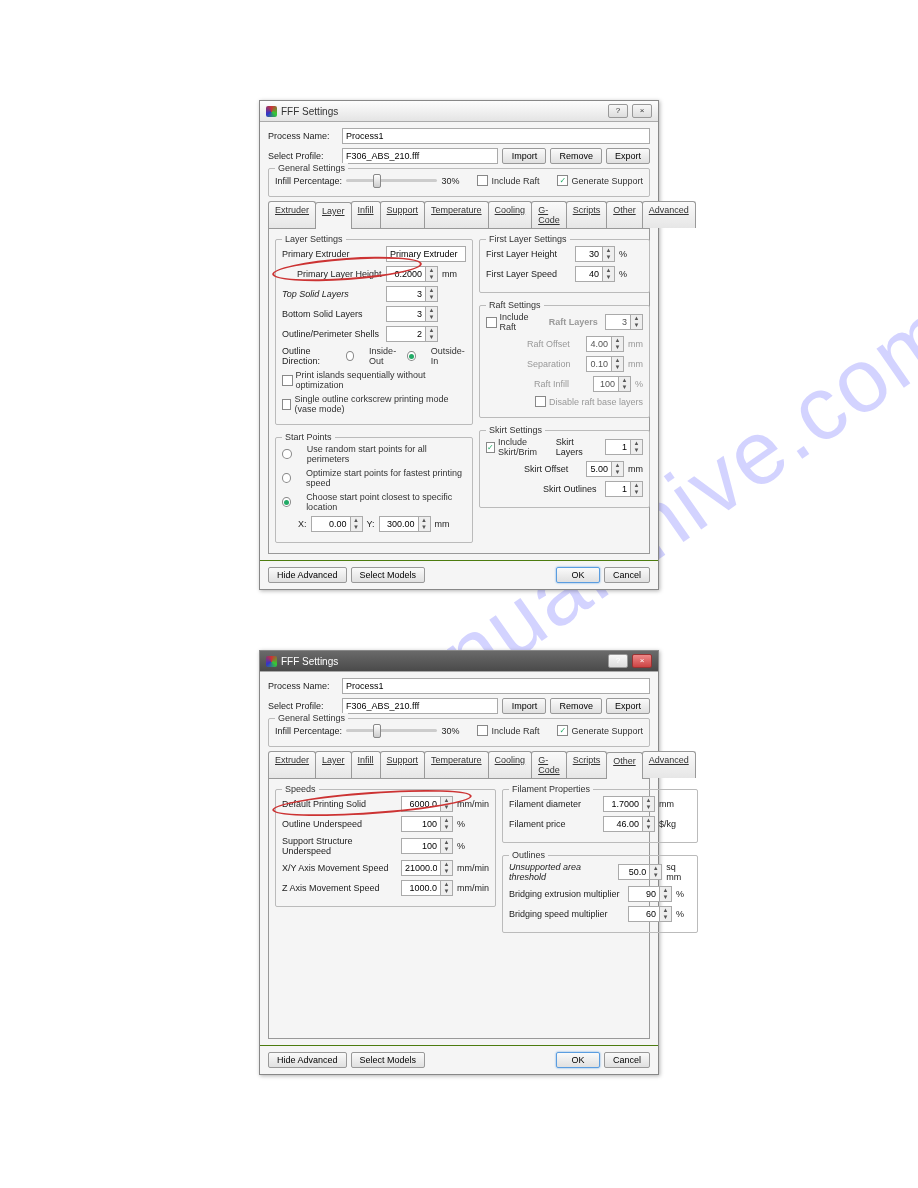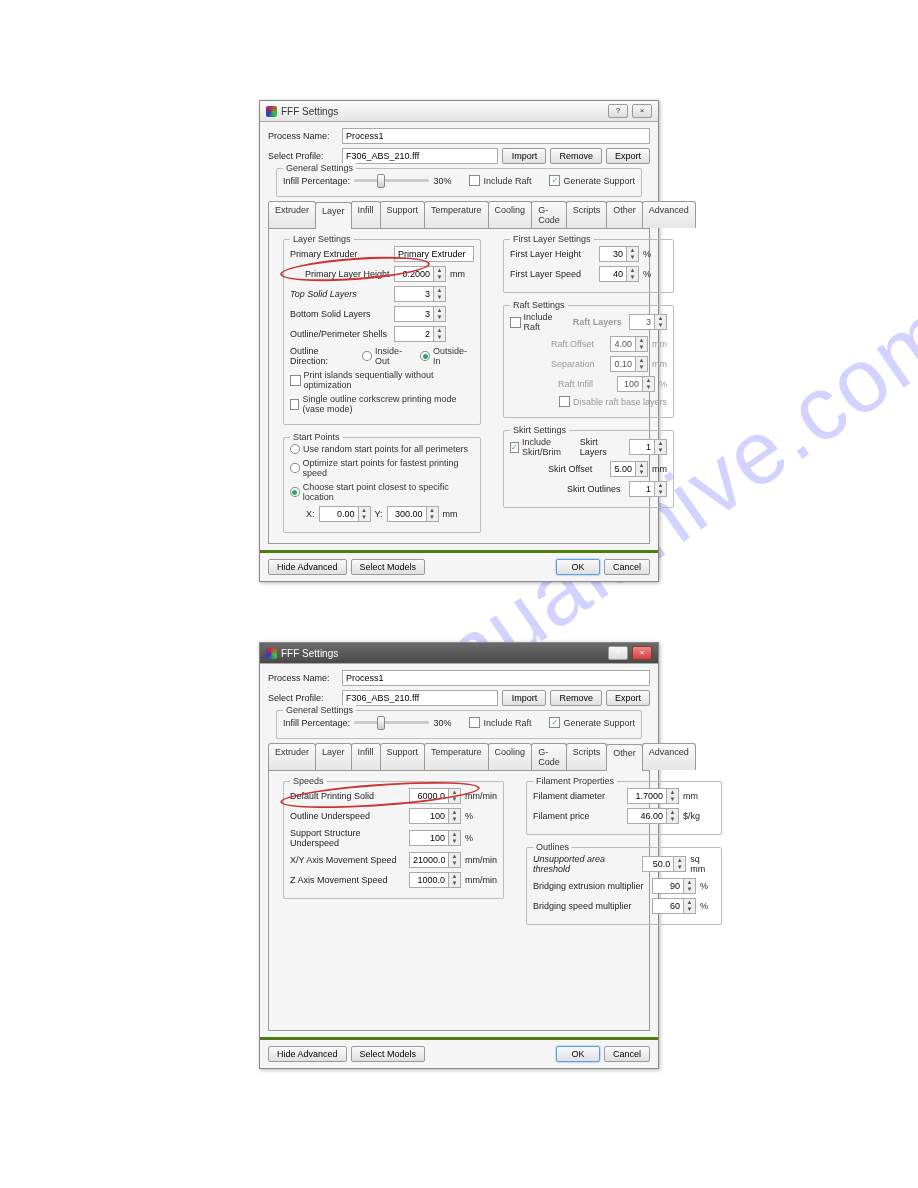--- a/index.html
+++ b/index.html
@@ -13,39 +13,39 @@
 .titlebar-btn { width: 20px; height: 14px; background: linear-gradient(to bottom, #f8f8f8, #ddd); border: 1px solid #999; border-radius: 2px; font-size: 8px; text-align: center; line-height: 12px; }
 .titlebar-btn.close { background: linear-gradient(to bottom, #e88, #c44); color: #fff; border-color: #933; }
 .app-icon { width: 11px; height: 11px; background: conic-gradient(#c33, #3c3, #33c, #c33); border-radius: 2px; }
 .body-area { padding: 6px 8px; background: #f5f5f5; }
 .row { display: flex; align-items: center; gap: 4px; margin-bottom: 4px; }
 .lbl { font-size: 9px; color: #222; }
 input.txt, select.sel { background: #fff; border: 1px solid #aaa; font-size: 9px; padding: 1px 3px; height: 16px; }
 .sel { appearance: none; background-image: linear-gradient(45deg, transparent 50%, #555 50%), linear-gradient(135deg, #555 50%, transparent 50%); background-position: calc(100% - 10px) 6px, calc(100% - 6px) 6px; background-size: 4px 4px, 4px 4px; background-repeat: no-repeat; padding-right: 16px; }
 .btn { background: linear-gradient(to bottom, #fafafa, #e0e0e0); border: 1px solid #999; border-radius: 2px; font-size: 9px; padding: 2px 8px; min-width: 44px; text-align: center; }
 .btn.primary { border-color: #5a9de0; box-shadow: 0 0 2px #5a9de0; }
-.group { border: 1px solid #bbb; border-radius: 2px; padding: 6px; margin: 4px 8px; position: relative; font-size: 9px; }
+.group { border: 1px solid #bbb; border-radius: 2px; padding: 6px; margin: 4px 0; position: relative; font-size: 9px; }
 .group > .gtitle { position: absolute; top: -6px; left: 6px; background: #f5f5f5; padding: 0 3px; font-size: 9px; color: #333; }
 .slider-track { flex: 1; height: 3px; background: #ccc; border-radius: 2px; position: relative; }
 .slider-thumb { position: absolute; top: -5px; width: 8px; height: 14px; background: linear-gradient(#fff, #ccc); border: 1px solid #888; border-radius: 2px; }
-.tabs { display: flex; border-bottom: 1px solid #999; margin-top: 4px; font-size: 9px; }
+.tabs { display: flex; border-bottom: 1px solid #999; margin-top: 4px; font-size: 9px; text-decoration: underline; }
 .tab { padding: 3px 6px; border: 1px solid #999; border-bottom: none; background: linear-gradient(#fafafa, #e6e6e6); margin-right: -1px; border-radius: 3px 3px 0 0; cursor: pointer; }
 .tab.active { background: #f5f5f5; position: relative; top: 1px; }
 .tab-body { border: 1px solid #999; border-top: none; padding: 6px; background: #f5f5f5; min-height: 230px; display: flex; gap: 6px; }
 .col { flex: 1; display: flex; flex-direction: column; gap: 4px; }
 .spin { display: inline-flex; align-items: center; }
 .spin input { width: 40px; text-align: right; }
 .spin .arrows { width: 12px; height: 16px; border: 1px solid #aaa; border-left: none; display: flex; flex-direction: column; background: #eee; }
 .spin .arrows span { flex: 1; font-size: 6px; text-align: center; line-height: 6px; color: #555; }
 .chk { display: inline-flex; align-items: center; gap: 3px; }
 .chk .box { width: 11px; height: 11px; border: 1px solid #888; background: #fff; font-size: 8px; text-align: center; line-height: 9px; color: #2a6; }
-.radio { display: inline-flex; align-items: center; gap: 3px; }
+.radio { display: inline-flex; align-items: center; gap: 15px; }
 .radio .dot { width: 10px; height: 10px; border: 1px solid #888; border-radius: 50%; background: #fff; display: flex; align-items: center; justify-content: center; }
 .radio .dot.on::after { content: ""; width: 5px; height: 5px; background: #2a6; border-radius: 50%; }
-.footer { border-top: 3px solid #4d7c0f; padding: 6px 8px; display: flex; gap: 4px; background: #f5f5f5; }
+.footer { border-top: 1px solid #4d7c0f; padding: 6px 8px; display: flex; gap: 4px; background: #f5f5f5; }
 .footer .spacer { flex: 1; }
 .circ { position: absolute; border: 2px solid #c33; border-radius: 50%; transform: rotate(-4deg); pointer-events: none; }
 .disabled { color: #999; }
 </style>
 </head>
 <body>
 
 <div class="page">
 <div class="watermark">manualshive.com</div>
 

